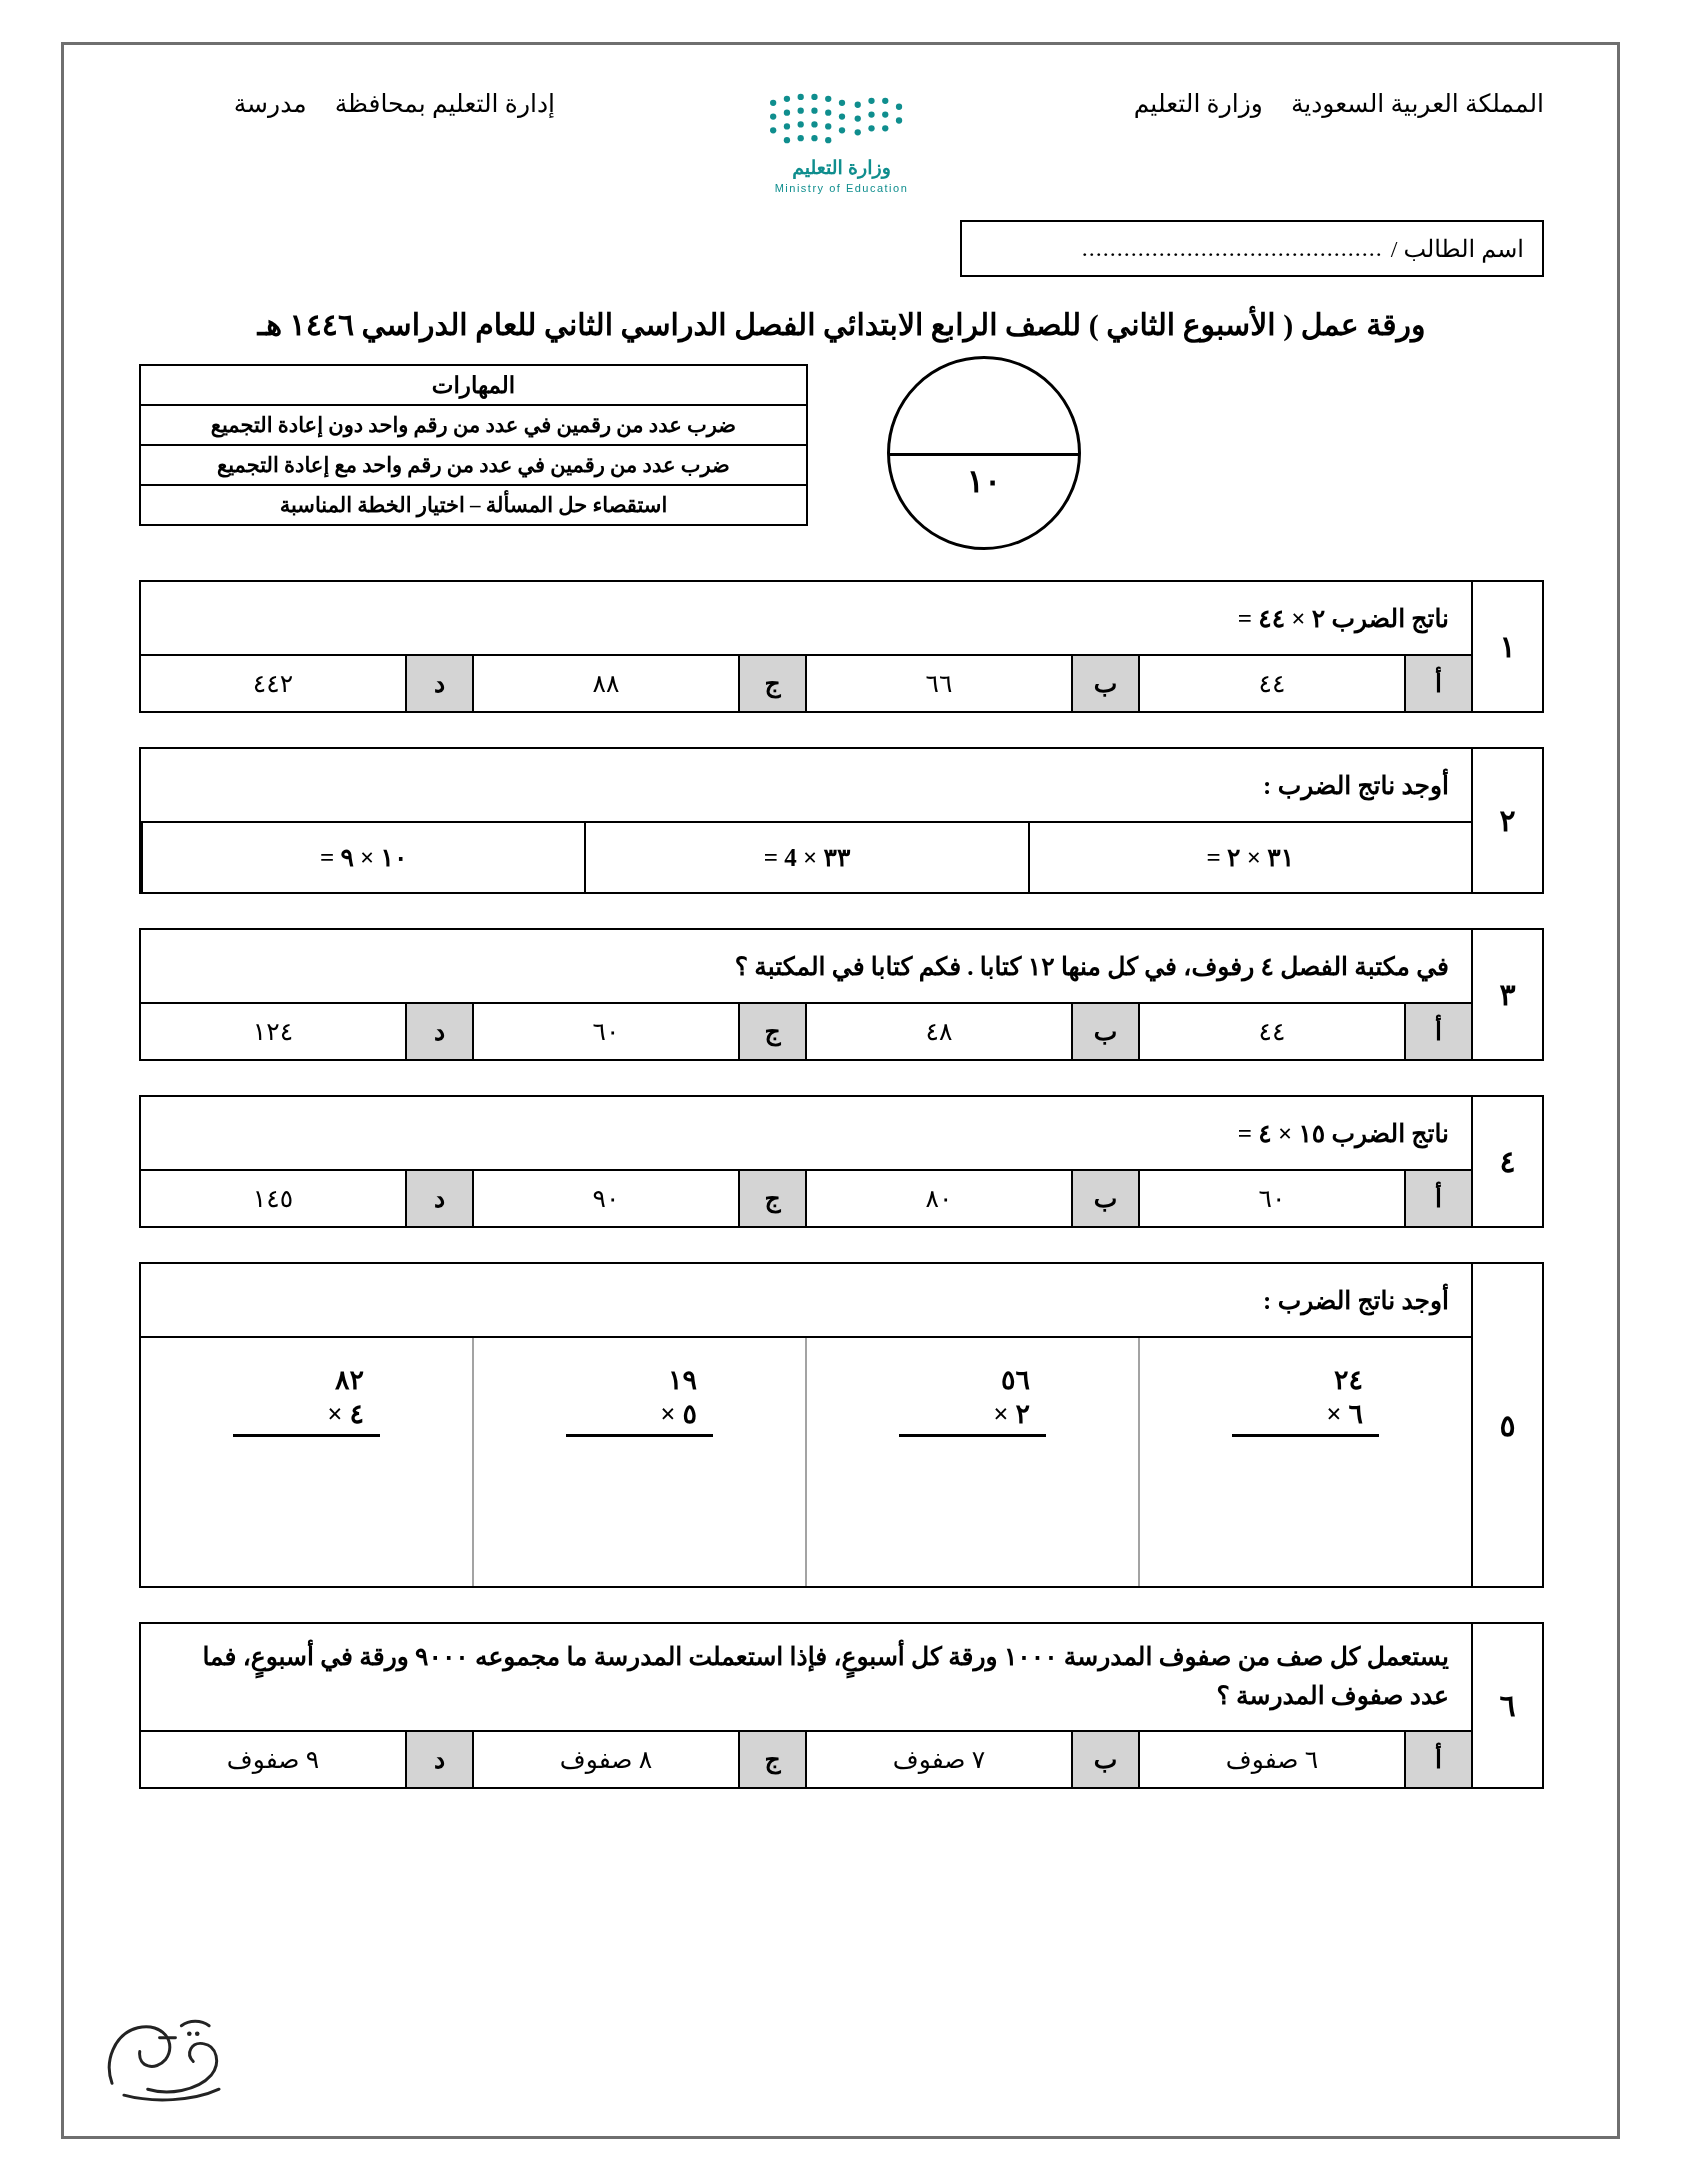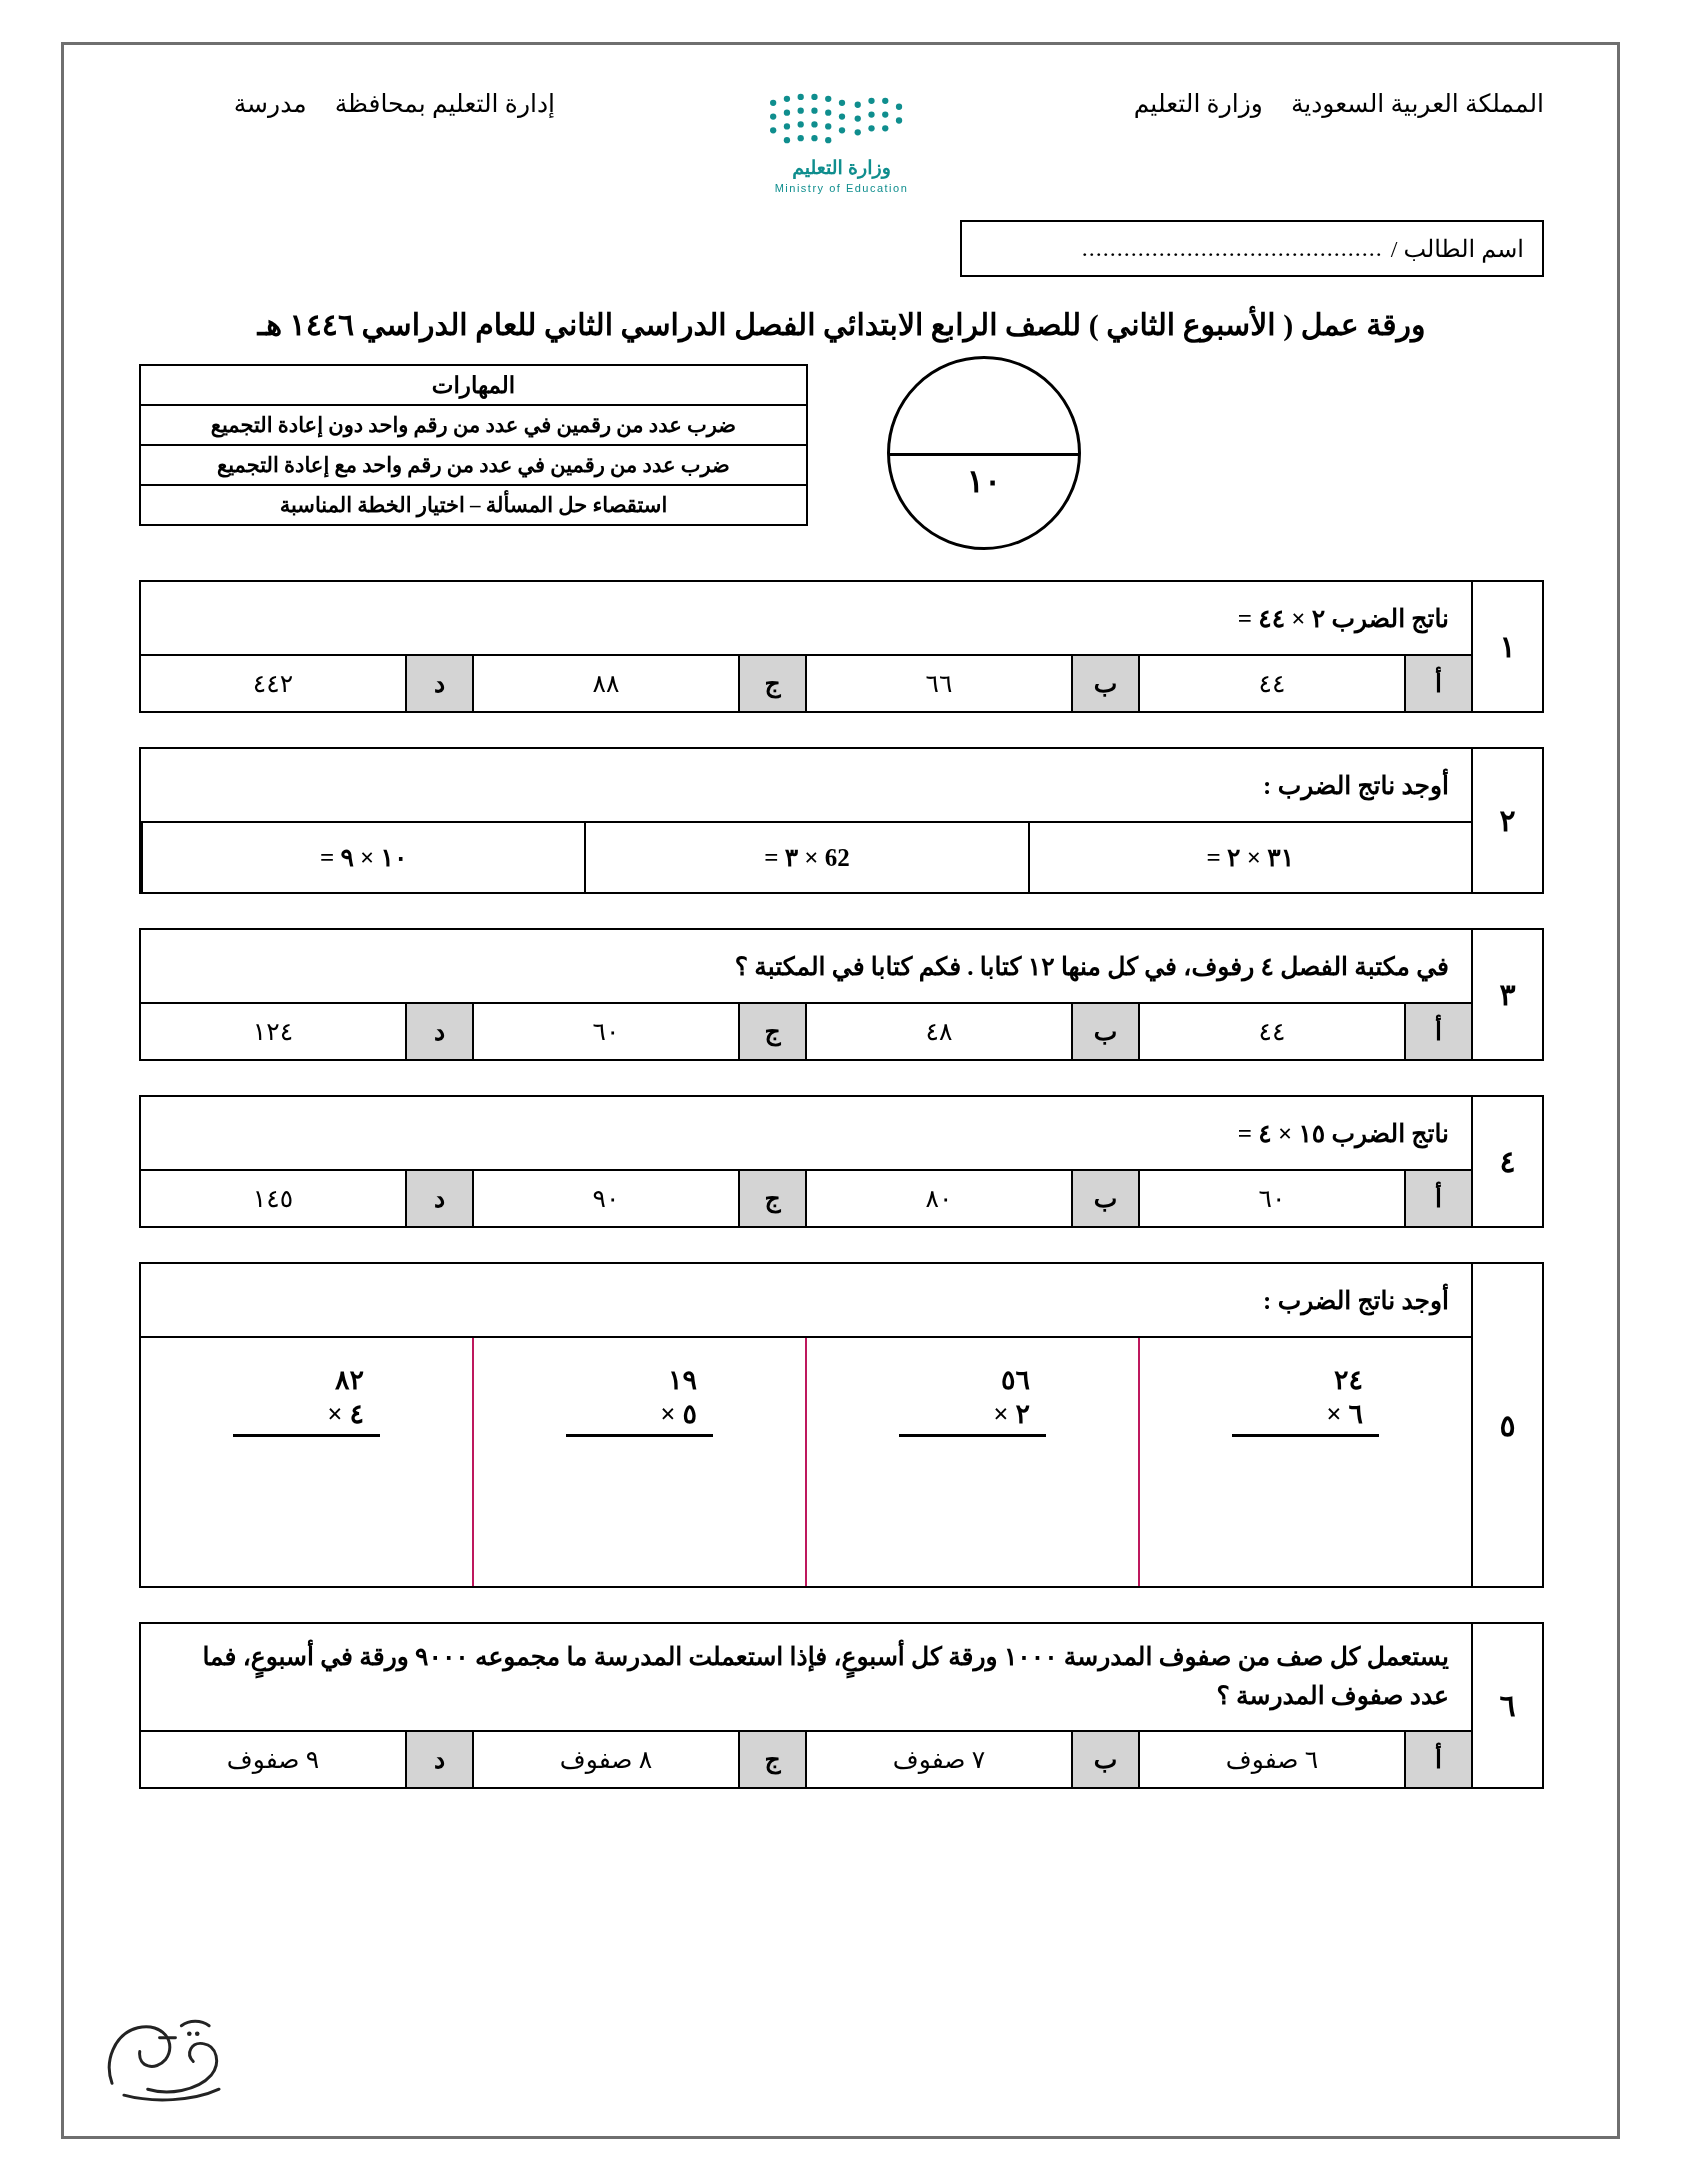--- a/index.html
+++ b/index.html
@@ -234,21 +234,21 @@
   .expr-cell.last { border-left: none; }
 
   
   .vert-row {
     display: flex;
     flex-direction: row;
     min-height: 248px;
   }
   .vert-cell {
     flex: 1 1 0;
-    border-left: 2px solid #be185d;
+    border-left: 2px solid #a3a3a3;
     display: flex;
     align-items: flex-start;
     justify-content: center;
     padding-top: 26px;
   }
   .vert-cell.last { border-left: none; }
   .vert-calc {
     display: inline-block;
     text-align: left;
     font-size: 27px;
@@ -389,21 +389,21 @@
           </div>
         </div>
       </div>
 
       <div class="q-block">
         <div class="q-num">٢</div>
         <div class="q-body">
           <div class="q-stem">أوجد ناتج الضرب :</div>
           <div class="expr-row">
             <div class="expr-cell">٣١ × ٢ =</div>
-            <div class="expr-cell">62 × ٣ =</div>
+            <div class="expr-cell">٣٣ × 4 =</div>
             <div class="expr-cell">١٠ × ٩ =</div>
           </div>
         </div>
       </div>
 
       <div class="q-block">
         <div class="q-num">٣</div>
         <div class="q-body">
           <div class="q-stem">في مكتبة الفصل ٤ رفوف، في كل منها ١٢ كتابا . فكم كتابا في المكتبة ؟</div>
           <div class="options">

